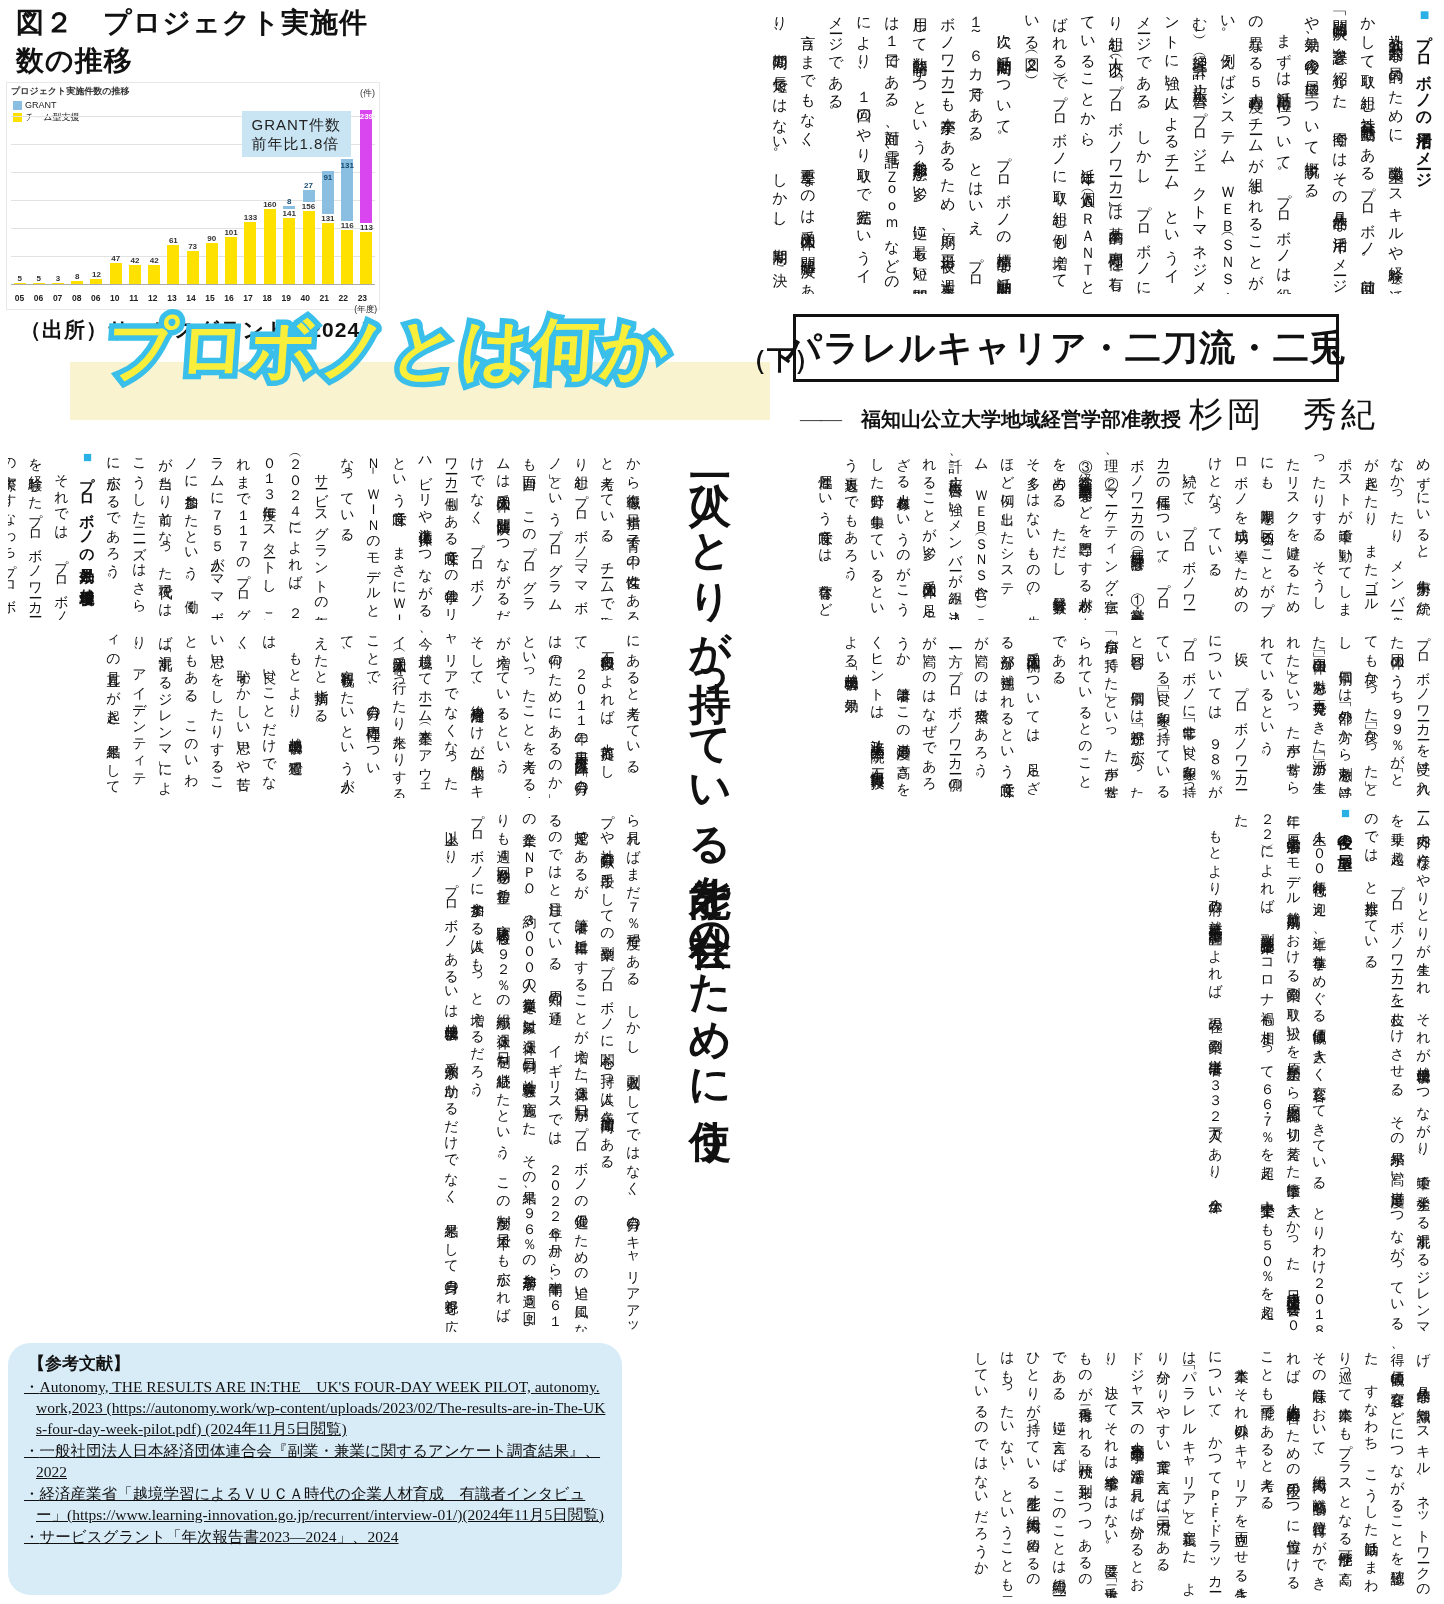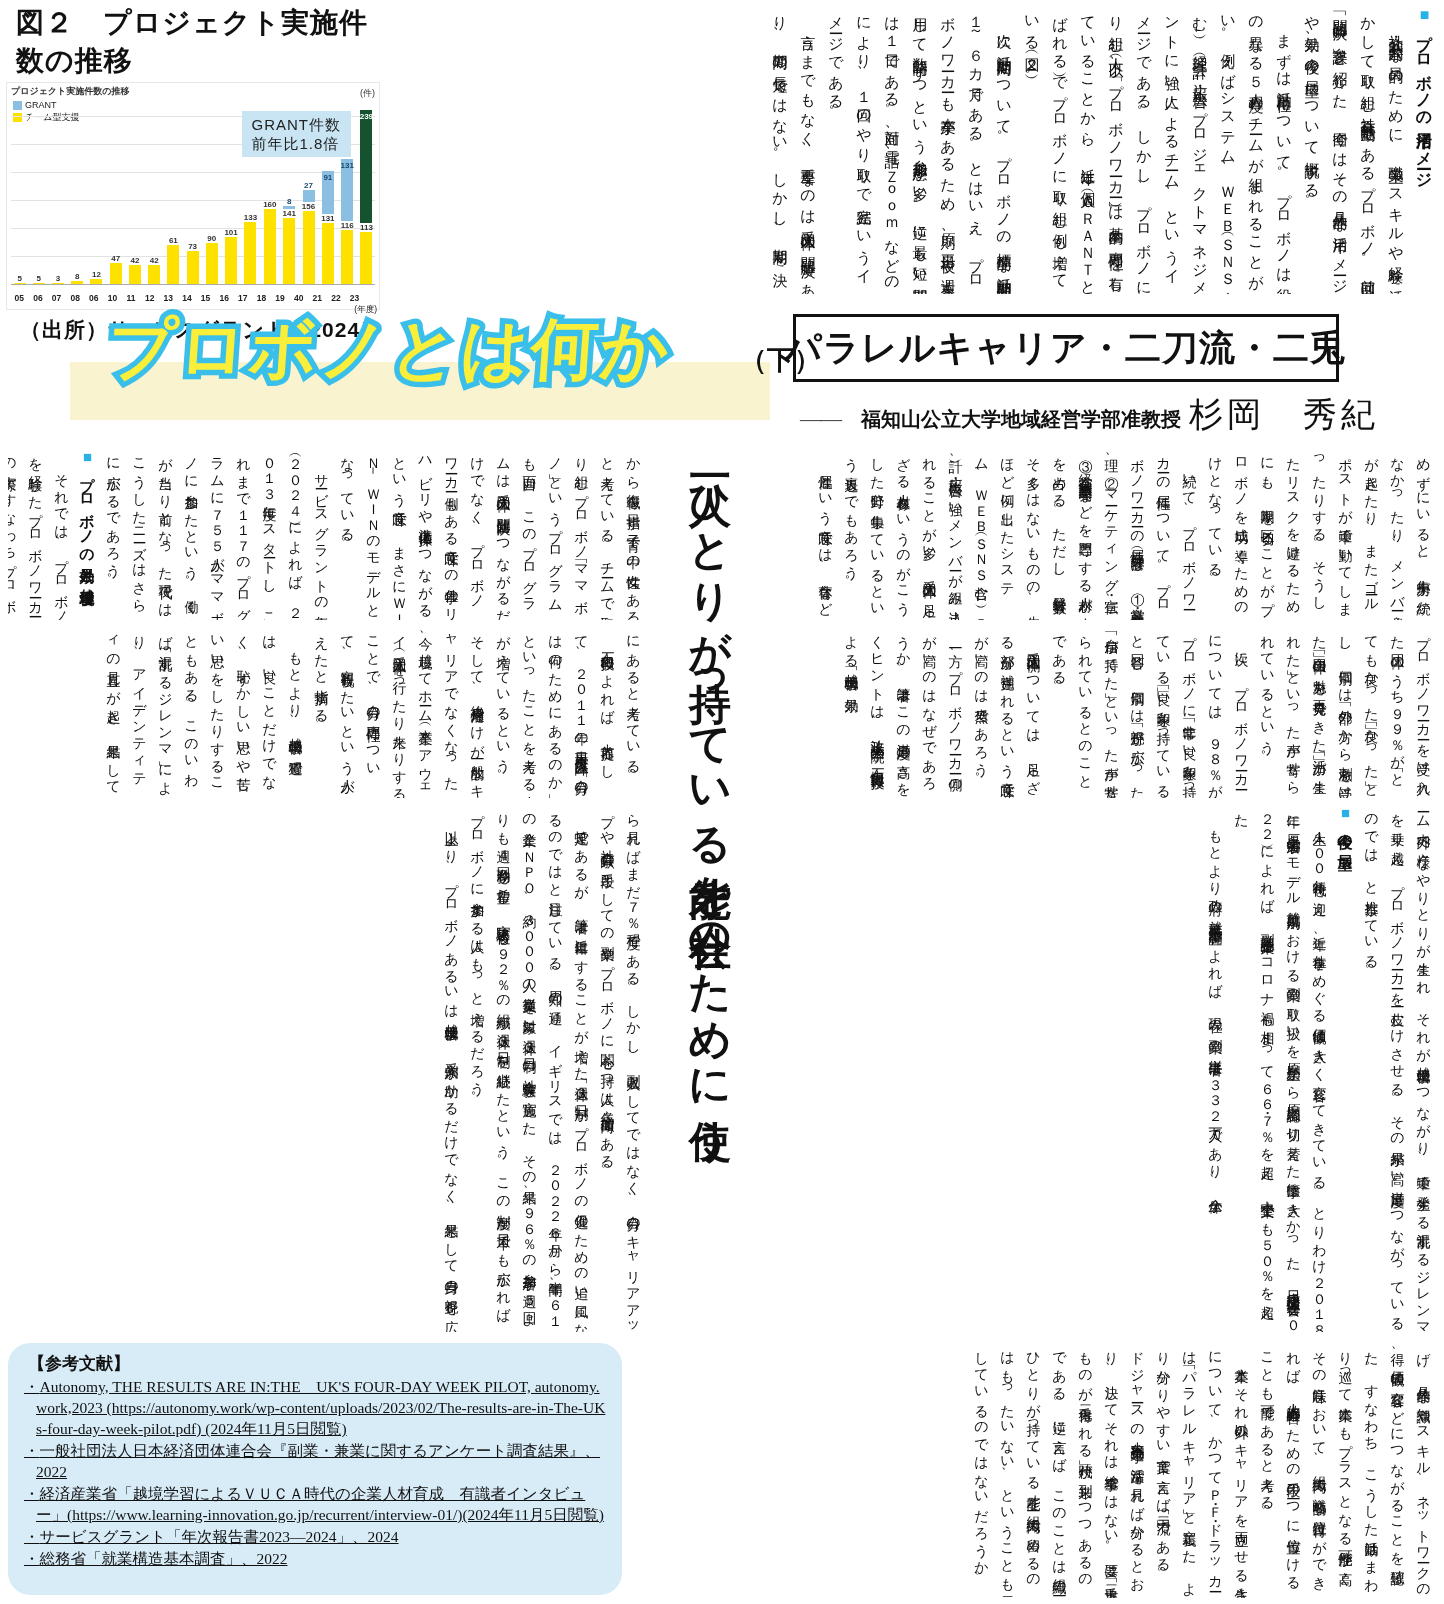--- a/index.html
+++ b/index.html
@@ -17,26 +17,26 @@
   .legend{position:absolute;left:6px;top:16px;font-size:9px;color:#222;line-height:12px;}
   .legend .row{display:flex;align-items:center;gap:3px;}
   .legend .swatch{width:9px;height:9px;display:inline-block;}
   .plot{position:absolute;left:4px;right:4px;top:30px;bottom:24px;}
   .grid{position:absolute;left:0;right:0;height:1px;background:#e2e2e2;}
   .bars{position:absolute;left:0;right:0;bottom:0;top:0;display:flex;align-items:flex-end;gap:6px;padding:0 2px;}
   .bcol{flex:1 1 0;display:flex;flex-direction:column;justify-content:flex-end;align-items:center;position:relative;}
   .seg{width:12px;}
   .seg.team{background:#ffe100;}
   .seg.grant{background:#8abfe2;position:relative;}
-  .seg.grant.hl{background:#14532d;}
+  .seg.grant.hl{background:#d946ef;}
   .vlab{font-size:8px;line-height:9px;color:#333;font-weight:bold;white-space:nowrap;}
   .vlab.grantlab{color:#17496e;}
   .vlab.inside{position:absolute;left:50%;transform:translateX(-50%);top:2px;}
   .vlab.white{color:#fff;}
-  .xaxis{position:absolute;left:4px;right:16px;bottom:6px;display:flex;gap:6px;padding:0 2px;}
+  .xaxis{position:absolute;left:4px;right:8px;bottom:6px;display:flex;gap:6px;padding:0 2px;}
   .xaxis span{flex:1 1 0;text-align:center;font-size:8.5px;font-weight:bold;color:#222;}
   .baseline{position:absolute;left:0;right:0;bottom:0;height:1px;background:#aaa;}
   .nendo{position:absolute;right:2px;bottom:-7px;font-size:8.5px;color:#222;}
   .anno{position:absolute;right:28px;top:28px;background:#c9e5f4;padding:4px 10px;
         font-size:15px;line-height:19px;color:#222;letter-spacing:1px;}
   .chart-source{font-size:21px;font-weight:bold;letter-spacing:1px;margin:6px 0 0 14px;}
 
   
   .vtext{writing-mode:vertical-rl;text-orientation:mixed;overflow:hidden;}
   .vp{margin:0;}
@@ -307,16 +307,15 @@
       <p class="vp">　本業とそれ以外のキャリアを両立させる生き方について、かつてＰ・Ｆ・ドラッカーは「パラレルキャリア」と定義した。より分かりやすい言葉で言えば「二刀流」である。ドジャースの大谷翔平選手の活躍を見れば分かるとおり、決してそれは絵空事ではない。要は「二兎追うものが二兎得られる」時代が到来しつつあるのである。逆に言えば、このことは組織の一人ひとりが持っている才能を一組織内で留めるのはもったいない、ということも示唆しているのではないだろうか。</p>
     </div>
 
   <div class="refs">
     <div class="refs-title">【参考文献】</div>
     <ul id="ref-list">
         <li>Autonomy, THE RESULTS ARE IN:THE　UK'S FOUR-DAY WEEK PILOT, autonomy.work,2023 (https://autonomy.work/wp-content/uploads/2023/02/The-results-are-in-The-UKs-four-day-week-pilot.pdf) (2024年11月5日閲覧)</li>
         <li>一般社団法人日本経済団体連合会『副業・兼業に関するアンケート調査結果』、2022</li>
         <li>経済産業省「越境学習によるＶＵＣＡ時代の企業人材育成　有識者インタビュー」(https://www.learning-innovation.go.jp/recurrent/interview-01/)(2024年11月5日閲覧)</li>
         <li>サービスグラント「年次報告書2023―2024」、2024</li>
-        <li>総務省「就業構造基本調査」、2022</li>
       </ul>
   </div>
 </div>
 
 </body></html>

